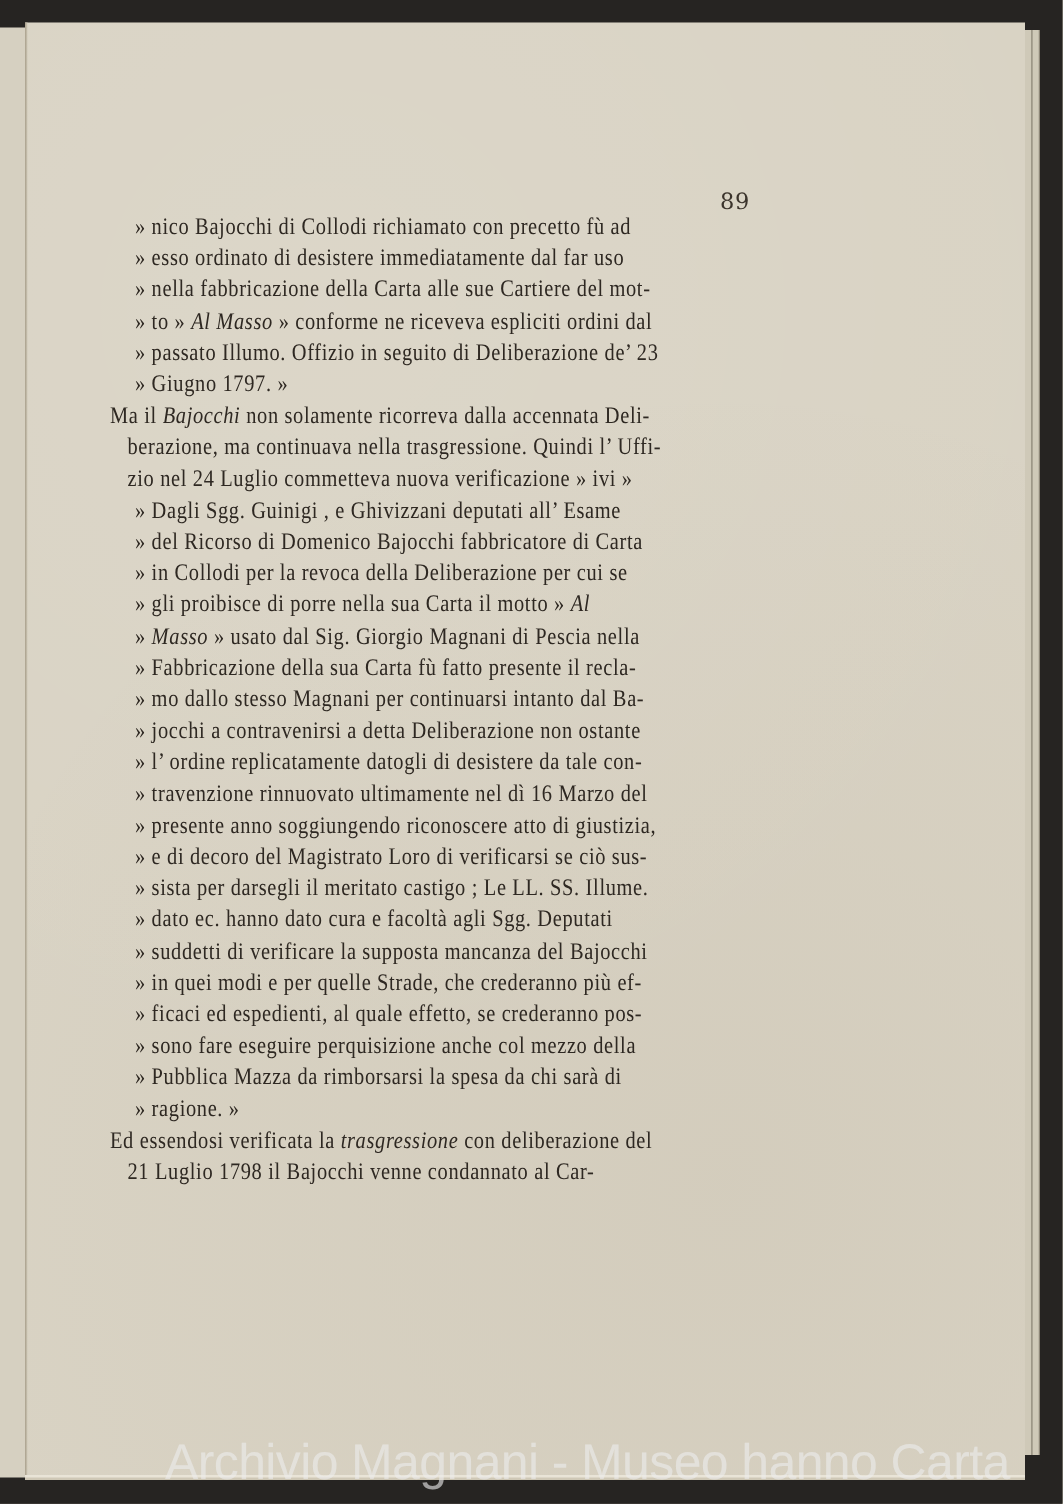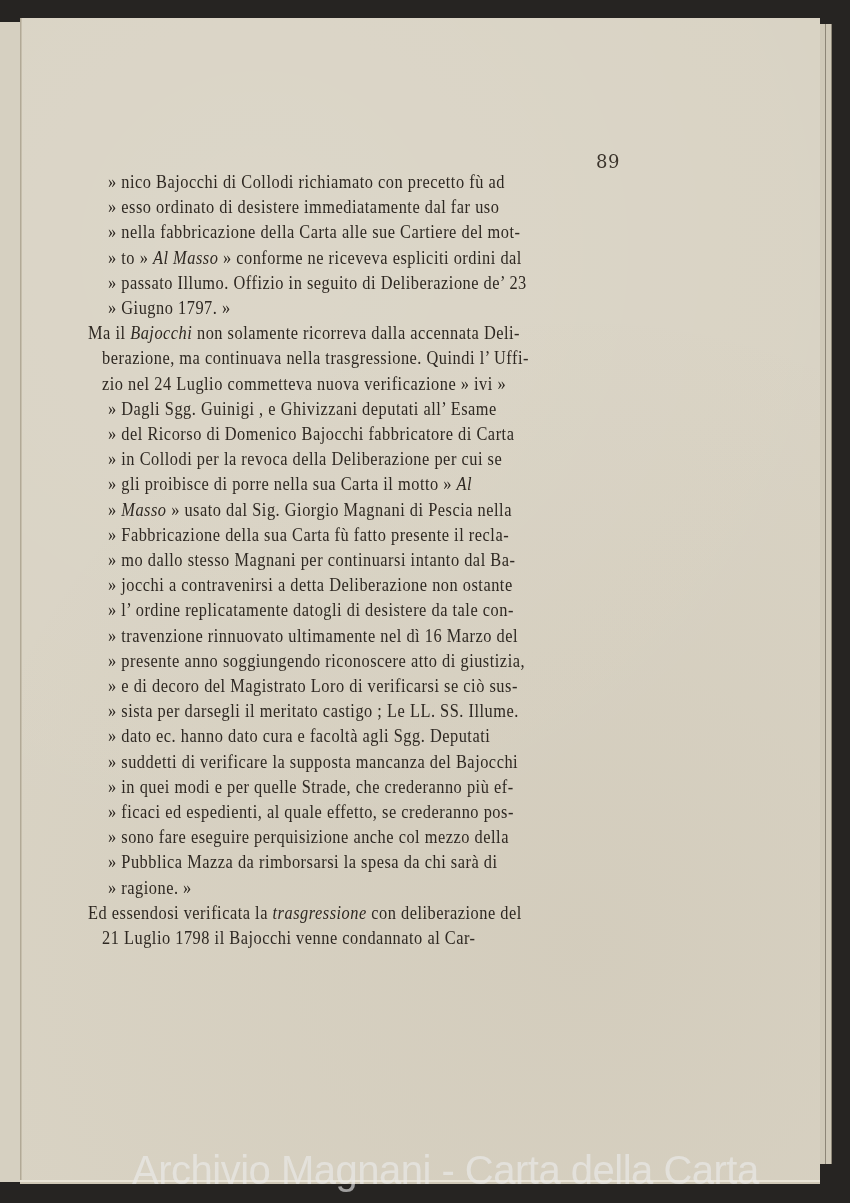--- a/index.html
+++ b/index.html
@@ -33,21 +33,21 @@
       radial-gradient(circle at 30% 20%, rgba(255,255,255,0.08), transparent 60%),
       radial-gradient(circle at 70% 80%, rgba(120,100,70,0.06), transparent 60%);
     box-shadow: 0 2px 0 #e9e4d7, 0 4px 0 #cfc8b6;
   }
   .gutter-line {
     position:absolute; left:0; top:0; bottom:0; width:2px;
     background:linear-gradient(to right,#a89f8b,#cfc8b7);
   }
   .page-number {
     position:absolute; left:556px; top:133px;
-    font-size:18px; color:#3b342c; letter-spacing:0.5px;margin-left:20px;
+    font-size:18px; color:#3b342c; letter-spacing:0.5px;
   }
   .text-block {
     position:absolute; left:0; top:0;
     color:#2e2822;
     font-family:"Liberation Serif", serif;
     font-size:19px;
   }
   .line {
     position:absolute; white-space:nowrap;
     transform-origin:left top;
@@ -104,13 +104,13 @@
       <div class="line" style="left: 88px; top: 757.8px;"><span>» </span>in quei modi e per quelle Strade, che crederanno più ef-</div>
       <div class="line" style="left: 88px; top: 783px;"><span>» </span>ficaci ed espedienti, al quale effetto, se crederanno pos-</div>
       <div class="line" style="left: 88px; top: 808.2px;"><span>» </span>sono fare eseguire perquisizione anche col mezzo della</div>
       <div class="line" style="left: 88px; top: 833.4px;"><span>» </span>Pubblica Mazza da rimborsarsi la spesa da chi sarà di</div>
       <div class="line" style="left: 88px; top: 858.6px;"><span>» </span>ragione. »</div>
       <div class="line" style="left: 68px; top: 883.8px;">Ed essendosi verificata la <i>trasgressione</i> con deliberazione del</div>
       <div class="line" style="left: 82px; top: 909px;">21 Luglio 1798 il Bajocchi venne condannato al Car-</div>
     </div>
 </div>
 
-<div class="watermark">Archivio Magnani - Carta della Carta</div>
+<div class="watermark">Archivio Magnani - Museo hanno Carta</div>
 
 </body></html>

